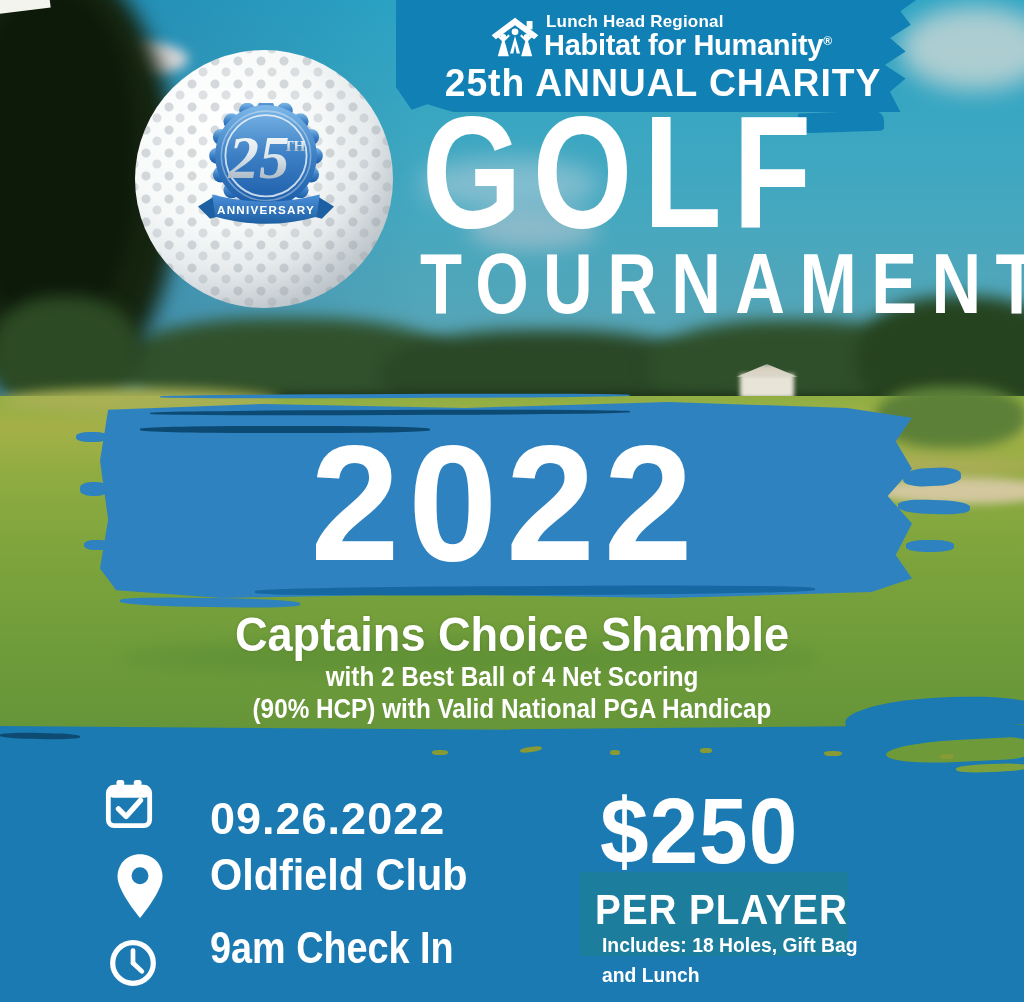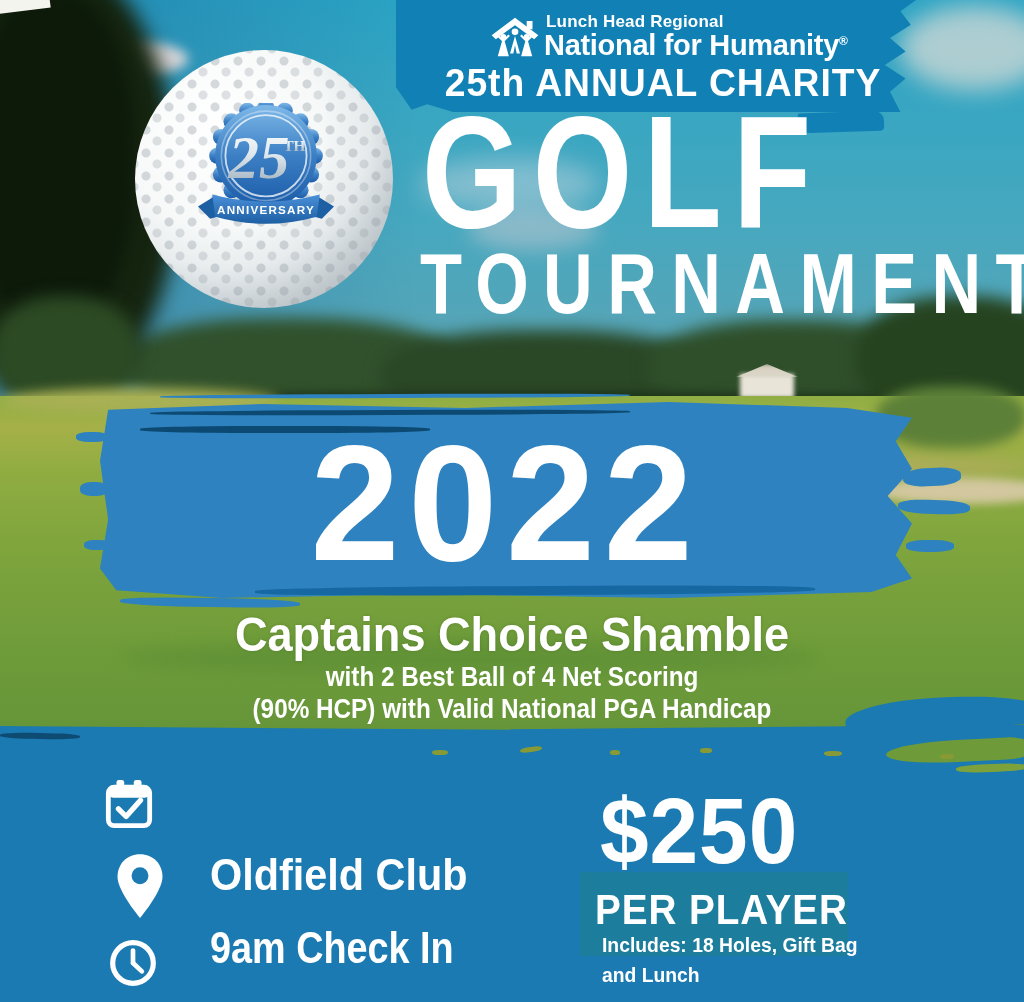--- a/index.html
+++ b/index.html
@@ -175,20 +175,21 @@
   <svg class="abs" style="left:110px;top:852px;" width="60" height="68" viewBox="0 0 64 72">
     <path d="M32 2 C18 2 8 12.5 8 26 c0 15.5 24 44 24 44 s24 -28.5 24 -44 C56 12.5 46 2 32 2 Z" fill="#fff"></path>
     <circle cx="32" cy="25" r="9" fill="#1a7ab1"></circle>
   </svg>
   <svg class="abs" style="left:108px;top:938px;" width="50" height="50" viewBox="0 0 48 48">
     <circle cx="24" cy="24" r="19.5" fill="none" stroke="#fff" stroke-width="5"></circle>
     <line x1="24" y1="24" x2="24" y2="12" stroke="#fff" stroke-width="4.5" stroke-linecap="round"></line>
     <line x1="24" y1="24" x2="32.5" y2="32" stroke="#fff" stroke-width="4.5" stroke-linecap="round"></line>
   </svg>
 
+  <div class="abs detail-text dt-date">09.26.2022</div>
   <div class="abs detail-text dt-club">Oldfield Club</div>
   <div class="abs detail-text dt-time">9am Check In</div>
 
   <div class="abs per-band"></div>
   <div class="abs price">$250</div>
   <div class="abs per-player">PER PLAYER</div>
   <div class="abs includes1">Includes: 18 Holes, Gift Bag</div>
   <div class="abs includes2">and Lunch</div>
 
   <div class="abs top-banner"></div>
@@ -198,21 +199,21 @@
     <polygon points="2,24 30,3 58,24 53,29 30,12 7,29" fill="#fff"></polygon>
     <rect x="44" y="7" width="7" height="10" fill="#fff"></rect>
     <circle cx="30" cy="20" r="4" fill="#fff"></circle>
     <path d="M30 25 L24 46 L28 46 L30 36 L32 46 L36 46 Z" fill="#fff"></path>
     <circle cx="16" cy="26" r="3.5" fill="#fff"></circle>
     <path d="M16 30 L11 48 L15 48 L16 40 L17 48 L21 48 Z M16 31 L9 24 M16 31 L23 24" fill="#fff" stroke="#fff" stroke-width="2.5"></path>
     <circle cx="44" cy="26" r="3.5" fill="#fff"></circle>
     <path d="M44 30 L39 48 L43 48 L44 40 L45 48 L49 48 Z M44 31 L37 24 M44 31 L51 24" fill="#fff" stroke="#fff" stroke-width="2.5"></path>
   </svg>
   <div class="abs org-region">Lunch Head Regional</div>
-  <div class="abs org-name"><span>National for Humanity</span><span class="org-mark">®</span></div>
+  <div class="abs org-name"><span>Habitat for Humanity</span><span class="org-mark">®</span></div>
   <div class="abs banner-line">25th ANNUAL CHARITY</div>
 
   <div class="abs title1">GOLF</div>
   <div class="abs title2">TOURNAMENT</div>
 
   <div class="abs ball"></div>
   <svg class="abs badge" viewBox="0 0 142 130">
     <defs>
       <linearGradient id="sealGrad" x1="0" y1="0" x2="0" y2="1">
         <stop offset="0" stop-color="#7db8e8"></stop>

